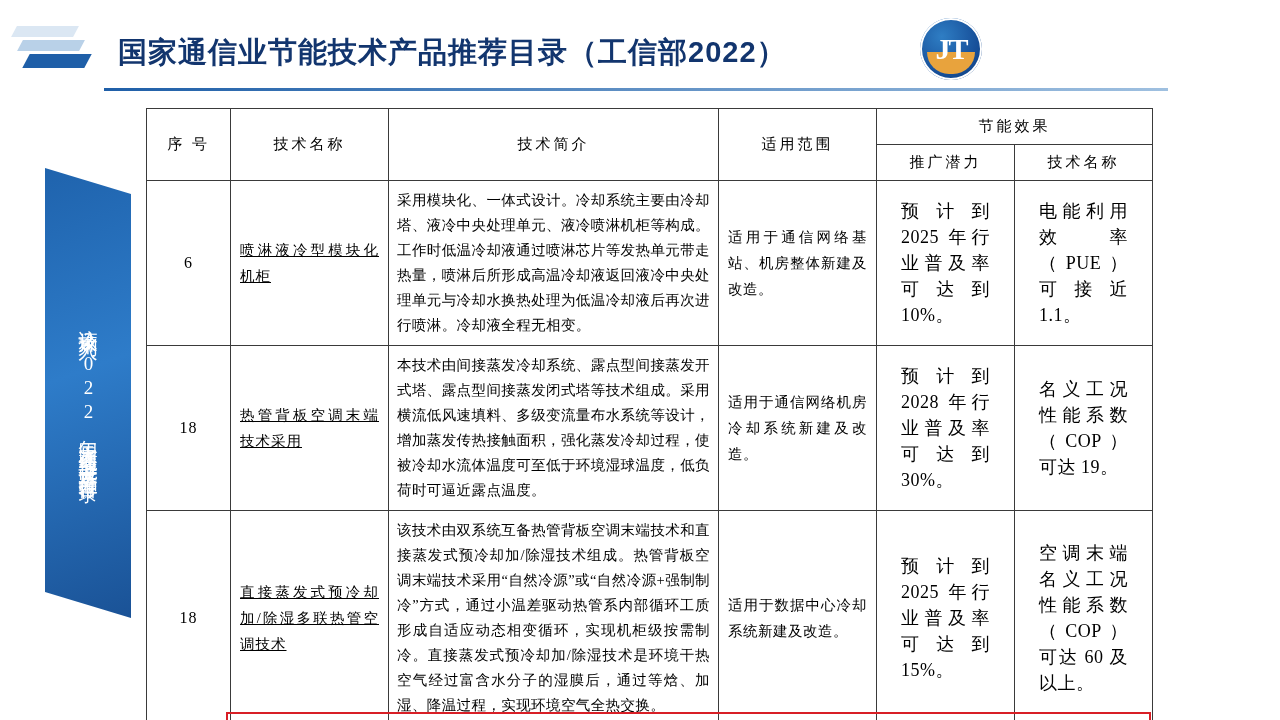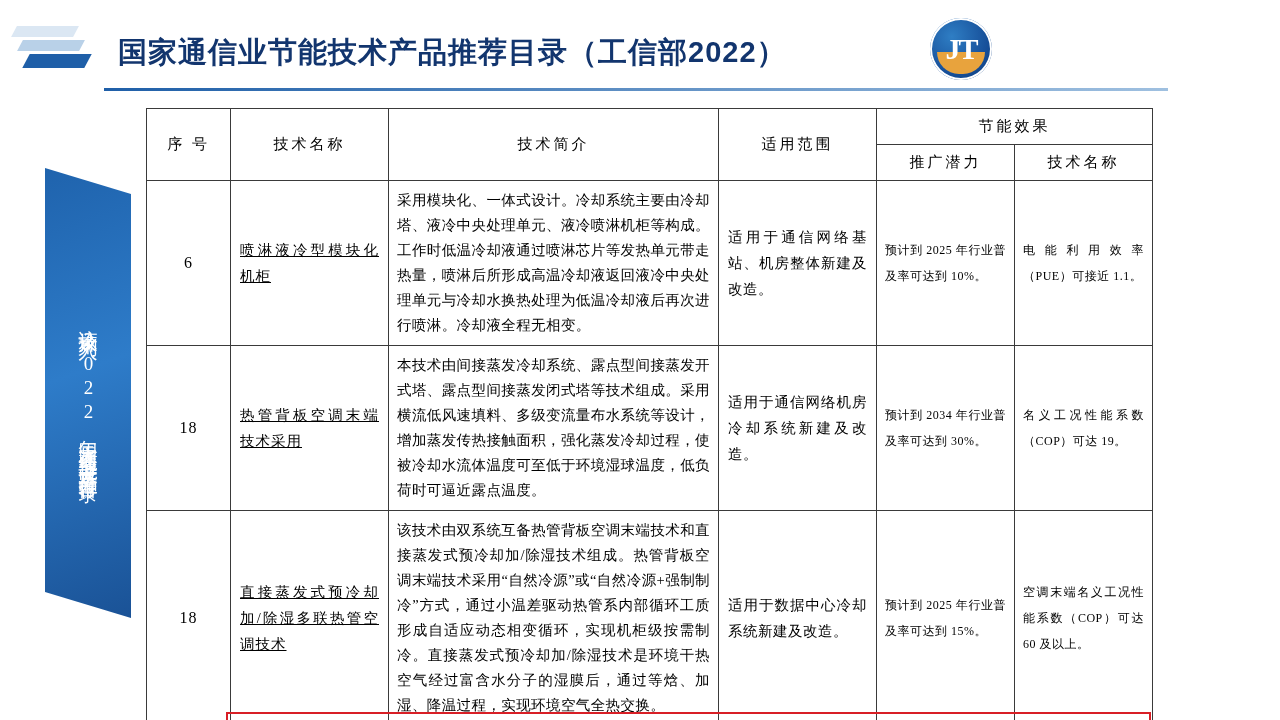--- a/index.html
+++ b/index.html
@@ -65,21 +65,21 @@
   .header-rule {
     position: absolute;
     left: 104px;
     top: 88px;
     width: 1064px;
     height: 3px;
     background: linear-gradient(to right, #1f5fa8, #9fc0e0);
   }
   .logo {
     position: absolute;
-    right: 28px;
+    right: 38px;
     top: 18px;
     width: 62px;
     height: 62px;
     border-radius: 50%;
     background: radial-gradient(circle at 35% 30%, #2f7ec4 0%, #17509a 60%, #0d3a77 100%);
     box-shadow: 0 0 0 2px #ffffff inset;
     text-align: right;
   }
   .logo .swoosh {
     position: absolute;
@@ -183,24 +183,24 @@
     text-align: justify;
   }
   td.c-scope {
     font-size: 14.5px;
     line-height: 26px;
     letter-spacing: 0.5px;
     padding: 22px 9px;
     text-align: justify;
   }
   td.c-pot, td.c-cap {
-    font-size: 12px;
+    font-size: 18px;
     line-height: 26px;
     letter-spacing: 0.5px;
-    padding: 6px 8px;
+    padding: 6px 24px;
     text-align: justify;
   }
   .row-highlight {
     position: absolute;
     left: 80px;
     top: 604px;
     width: 925px;
     height: 62px;
     border: 2px solid #d81f26;
     pointer-events: none;
@@ -258,21 +258,21 @@
         <td class="c-desc">采用模块化、一体式设计。冷却系统主要由冷却塔、液冷中央处理单元、液冷喷淋机柜等构成。工作时低温冷却液通过喷淋芯片等发热单元带走热量，喷淋后所形成高温冷却液返回液冷中央处理单元与冷却水换热处理为低温冷却液后再次进行喷淋。冷却液全程无相变。</td>
         <td class="c-scope">适用于通信网络基站、机房整体新建及改造。</td>
         <td class="c-pot">预计到 2025 年行业普及率可达到 10%。</td>
         <td class="c-cap">电能利用效率（PUE）可接近 1.1。</td>
       </tr>
       <tr>
         <td class="c-no">18</td>
         <td class="c-name">热管背板空调末端技术采用</td>
         <td class="c-desc">本技术由间接蒸发冷却系统、露点型间接蒸发开式塔、露点型间接蒸发闭式塔等技术组成。采用横流低风速填料、多级变流量布水系统等设计，增加蒸发传热接触面积，强化蒸发冷却过程，使被冷却水流体温度可至低于环境湿球温度，低负荷时可逼近露点温度。</td>
         <td class="c-scope">适用于通信网络机房冷却系统新建及改造。</td>
-        <td class="c-pot">预计到 2034 年行业普及率可达到 30%。</td>
+        <td class="c-pot">预计到 2028 年行业普及率可达到 30%。</td>
         <td class="c-cap">名义工况性能系数（COP）可达 19。</td>
       </tr>
       <tr>
         <td class="c-no">18</td>
         <td class="c-name">直接蒸发式预冷却加/除湿多联热管空调技术</td>
         <td class="c-desc">该技术由双系统互备热管背板空调末端技术和直接蒸发式预冷却加/除湿技术组成。热管背板空调末端技术采用“自然冷源”或“自然冷源+强制制冷”方式，通过小温差驱动热管系内部循环工质形成自适应动态相变循环，实现机柜级按需制冷。直接蒸发式预冷却加/除湿技术是环境干热空气经过富含水分子的湿膜后，通过等焓、加湿、降温过程，实现环境空气全热交换。</td>
         <td class="c-scope">适用于数据中心冷却系统新建及改造。</td>
         <td class="c-pot">预计到 2025 年行业普及率可达到 15%。</td>
         <td class="c-cap">空调末端名义工况性能系数（COP）可达 60 及以上。</td>
       </tr>

